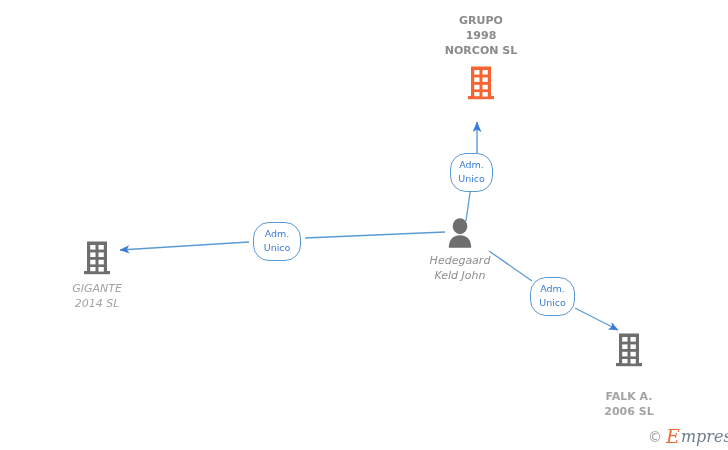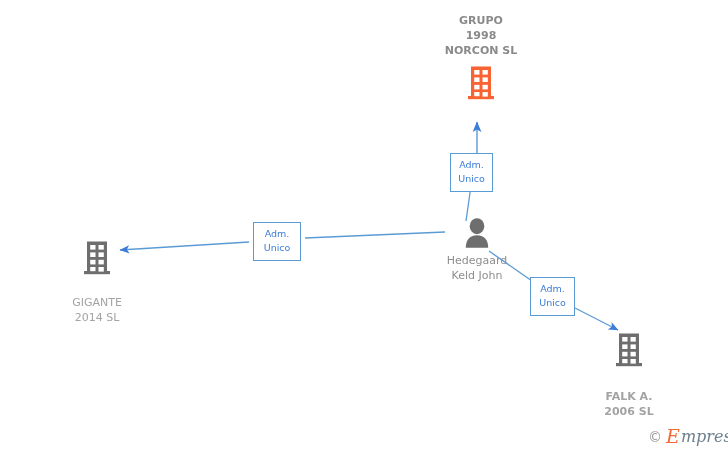--- a/index.html
+++ b/index.html
@@ -62,21 +62,21 @@
     white-space: pre-line;
   }
   .icon-box {
     display: block;
     line-height: 0;
   }
   .edge-label {
     position: absolute;
     box-sizing: border-box;
     border: 1px solid #5b9bd5;
-    border-radius: 0;
+    border-radius: 16px;
     background: #ffffff;
     color: #3b7dd8;
     font-family: "DejaVu Sans", sans-serif;
     font-size: 9.5px;
     line-height: 14px;
     text-align: center;
     padding: 4px 6px 5px 6px;
     box-shadow: 0 0 0 0 rgba(0,0,0,0);
     white-space: pre-line;
     z-index: 5;
@@ -156,21 +156,21 @@
         <rect x="6.2" y="11.4" width="5.3" height="4.6" fill="#ffffff"></rect>
         <rect x="14.5" y="11.4" width="5.3" height="4.6" fill="#ffffff"></rect>
         <rect x="6.2" y="18.8" width="5.3" height="4.6" fill="#ffffff"></rect>
         <rect x="14.5" y="18.8" width="5.3" height="4.6" fill="#ffffff"></rect>
         <rect x="6.2" y="26" width="5.3" height="4.2" fill="#ffffff"></rect>
         <rect x="14.5" y="26" width="5.3" height="4.6" fill="#ffffff"></rect>
       </svg>
     </span>
   </div>
 
-  <div class="node" style="left:407px; top:218px;">
+  <div class="node" style="left:390px; top:218px;font-style:italic;">
     <span class="icon-box">
       <svg width="26" height="30" viewBox="0 0 26 30" xmlns="http://www.w3.org/2000/svg">
         <ellipse cx="13" cy="8.2" rx="7.3" ry="8.0" fill="#6e6e6e"></ellipse>
         <path d="M13 17.2 C 5.4 17.2 1.8 22.2 1.8 29.8 L 24.2 29.8 C 24.2 22.2 20.6 17.2 13 17.2 Z" fill="#6e6e6e"></path>
       </svg>
     </span>
     <div class="person-caption" style="margin-top:5px;">Hedegaard
 Keld John</div>
   </div>
 
@@ -182,21 +182,21 @@
         <rect x="6.2" y="4" width="5.3" height="4.6" fill="#ffffff"></rect>
         <rect x="14.5" y="4" width="5.3" height="4.6" fill="#ffffff"></rect>
         <rect x="6.2" y="11.4" width="5.3" height="4.6" fill="#ffffff"></rect>
         <rect x="14.5" y="11.4" width="5.3" height="4.6" fill="#ffffff"></rect>
         <rect x="6.2" y="18.8" width="5.3" height="4.6" fill="#ffffff"></rect>
         <rect x="14.5" y="18.8" width="5.3" height="4.6" fill="#ffffff"></rect>
         <rect x="6.2" y="26" width="5.3" height="4.2" fill="#ffffff"></rect>
         <rect x="14.5" y="26" width="5.3" height="4.6" fill="#ffffff"></rect>
       </svg>
     </span>
-    <div class="node-caption" style="margin-top:20px;">GIGANTE
+    <div class="node-caption" style="margin-top:6px;font-style:italic;">GIGANTE
 2014  SL</div>
   </div>
 
   <div class="node" style="left:559px; top:333px;">
     <span class="icon-box">
       <svg width="26" height="34" viewBox="0 0 26 34" xmlns="http://www.w3.org/2000/svg">
         <rect x="3" y="0.5" width="20" height="29.5" fill="#6e6e6e"></rect>
         <rect x="0" y="30" width="26" height="3.2" fill="#6e6e6e"></rect>
         <rect x="6.2" y="4" width="5.3" height="4.6" fill="#ffffff"></rect>
         <rect x="14.5" y="4" width="5.3" height="4.6" fill="#ffffff"></rect>

